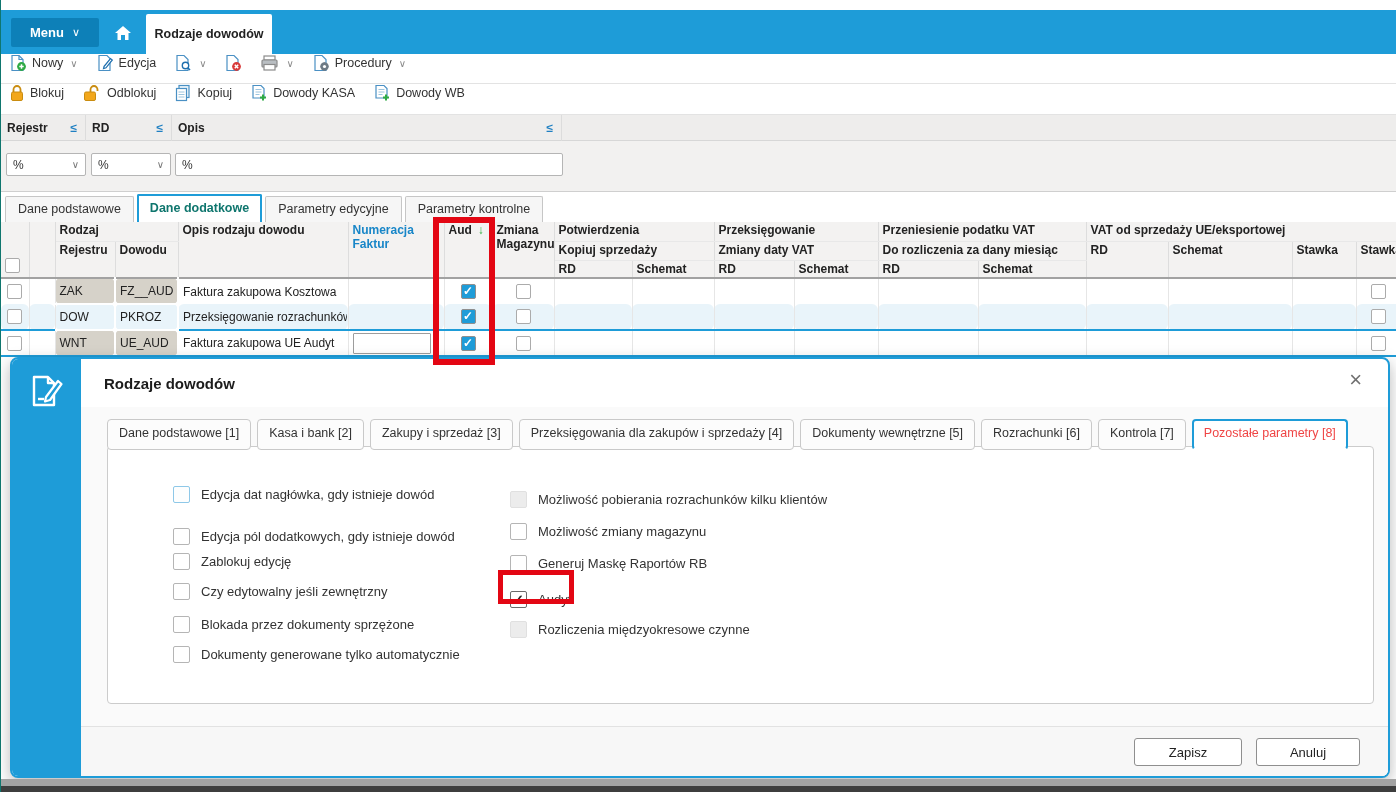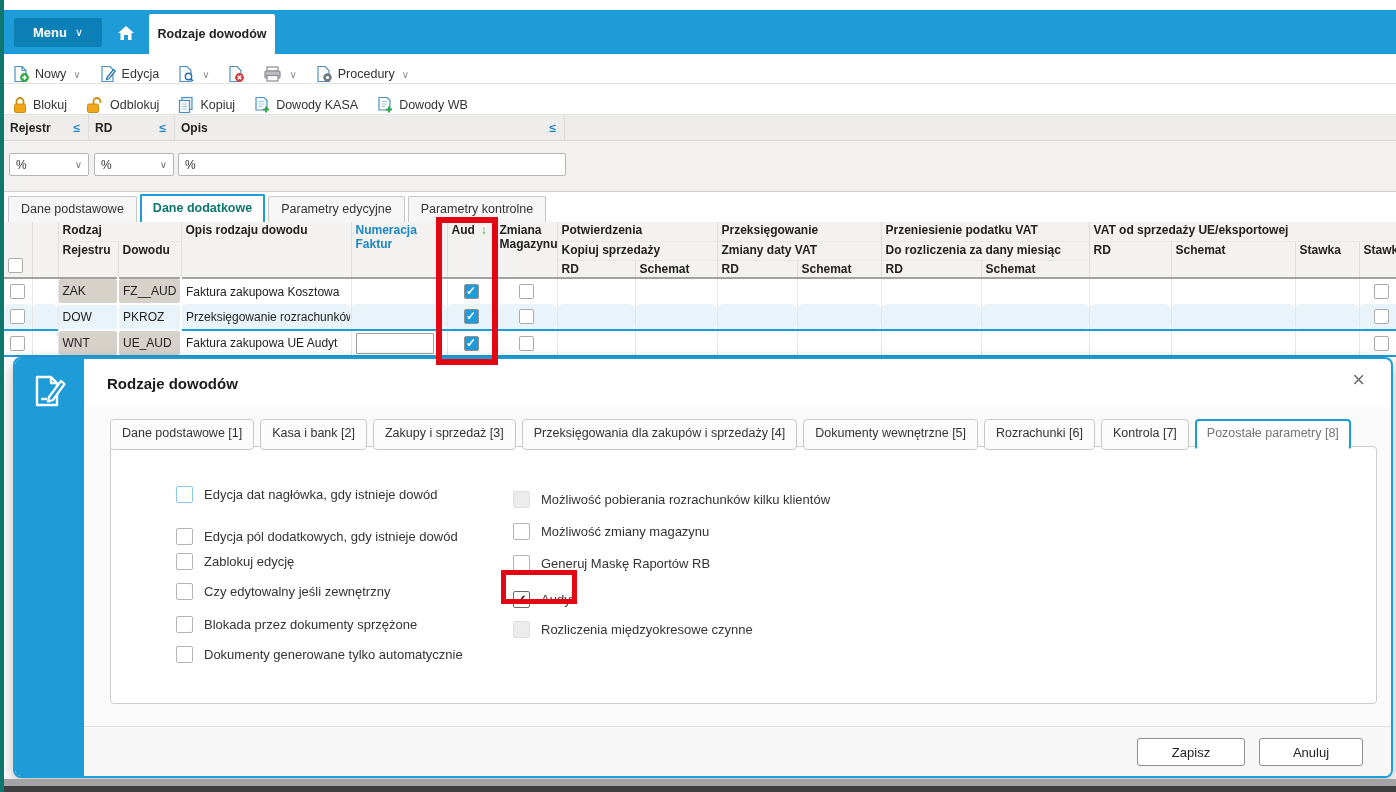--- a/index.html
+++ b/index.html
@@ -1,40 +1,40 @@
 <!DOCTYPE html>
 <html><head>
 <meta charset="utf-8">
 <style>
   * { margin:0; padding:0; box-sizing:border-box; }
   html,body { background:#e8e8e8; }
   body { font-family:"Liberation Sans", sans-serif; }
   #page {
     position:relative; width:1396px; height:792px; background:#fff;
-    overflow:hidden; border-left:4px solid #0f766e; margin:0 auto;text-decoration:underline;
+    overflow:hidden; border-left:1px solid #0f766e; margin:0 auto;text-decoration:underline;
   }
 
   
   .band-topwhite { position:absolute; left:0; top:0; width:100%; height:10px; background:#fff; }
   .bluebar { position:absolute; left:0; top:10px; width:100%; height:44px; background:#1e9cd8; }
   .menu-btn {
     position:absolute; left:10px; top:8px; height:29px; min-width:88px; background:#0d80b8;
     color:#fff; font-weight:bold; font-size:13px; display:flex; align-items:center;
     justify-content:center; gap:8px; border-radius:2px; cursor:pointer; padding:0 10px;
   }
   .menu-btn .chev { font-size:11px; font-weight:normal; }
   .home-ic { position:absolute; left:112px; top:13px; width:20px; height:20px; }
   .main-tab {
     position:absolute; left:145px; top:4px; height:40px; width:126px; background:#fff;
     display:flex; align-items:center; justify-content:center; font-size:12.5px;
     font-weight:bold; color:#222; border-radius:2px 2px 0 0;
   }
 
   
-  .tb { position:absolute; left:0; width:100%; background:#fff; display:flex; align-items:flex-end;
+  .tb { position:absolute; left:0; width:100%; background:#fff; display:flex; align-items:flex-start;
         padding-left:8px; gap:18px; border-bottom:1px solid #e3e3e3; }
   .tb1 { top:54px; height:30px; }
   .tb2 { top:84px; height:31px; }
   .tb-item { display:flex; align-items:center; gap:5px; font-size:12.5px; color:#333; cursor:pointer; white-space:nowrap; }
   .tb-item .chev { color:#8a8a8a; font-size:10px; margin-left:2px; }
   .tb svg { display:block; }
 
   
   .filterband { position:absolute; left:0; top:115px; width:100%; height:77px; background:#f2f1f0; border-bottom:1px solid #cfcfcf; }
   .flabels { position:absolute; left:0; top:0; width:100%; height:26px; background:#eeedec; border-bottom:1px solid #d7d7d7; }
@@ -83,21 +83,21 @@
   .dialog { position:absolute; left:9px; top:357px; width:1380px; height:421px; background:#fff;
             border:2px solid #1e9cd8; border-radius:8px; box-shadow:0 5px 16px rgba(0,0,0,.28); z-index:20; }
   .dlg-side { position:absolute; left:0; top:0; bottom:0; width:69px; background:#1e9cd8; border-radius:6px 0 0 6px; }
   .dlg-side svg { position:absolute; left:14px; top:12px; }
   .dlg-title { position:absolute; left:92px; top:16px; font-size:15px; font-weight:bold; color:#1c1c1c; }
   .dlg-close { position:absolute; right:26px; top:10px; font-size:22px; color:#707070; cursor:pointer; line-height:1; }
   .dlg-body { position:absolute; left:69px; top:48px; right:0; bottom:0; background:#fafafa; border-radius:0 0 6px 0; }
   .dtabs { position:absolute; left:95px; top:60px; display:flex; gap:6px; z-index:2;border-radius:8px; }
   .dtab { padding:6px 11px 7px; background:#fcfcfc; border:1px solid #c9c9c9; border-radius:4px;
           font-size:12.5px; color:#333; cursor:pointer; white-space:nowrap; }
-  .dtab.active { background:#fff; border:2px solid #1e9cd8; border-bottom-color:#fff; color:#737373; padding:5px 10px 8px; }
+  .dtab.active { background:#fff; border:2px solid #1e9cd8; border-bottom-color:#fff; color:#ef4444; padding:5px 10px 8px; }
   .dpanel { position:absolute; left:95px; top:87px; width:1267px; height:258px; background:#fff;
             border:1px solid #ccc; border-radius:4px; z-index:1; }
   .opt-col { position:absolute; display:flex; flex-direction:column;justify-content:flex-end; }
   .opt-left { left:65px; top:37px; }
   .opt-right { left:402px; top:42px; }
   .opt { display:flex; align-items:center; gap:11px; font-size:13px; color:#333; height:20px; cursor:pointer; }
   .opt-left .opt:nth-child(2){margin-top:22px;} .opt-left .opt:nth-child(3){margin-top:5px;}
   .opt-left .opt:nth-child(4){margin-top:10px;} .opt-left .opt:nth-child(5){margin-top:13px;}
   .opt-left .opt:nth-child(6){margin-top:10px;}
   .opt-right .opt:nth-child(2){margin-top:12px;} .opt-right .opt:nth-child(3){margin-top:12px;}

